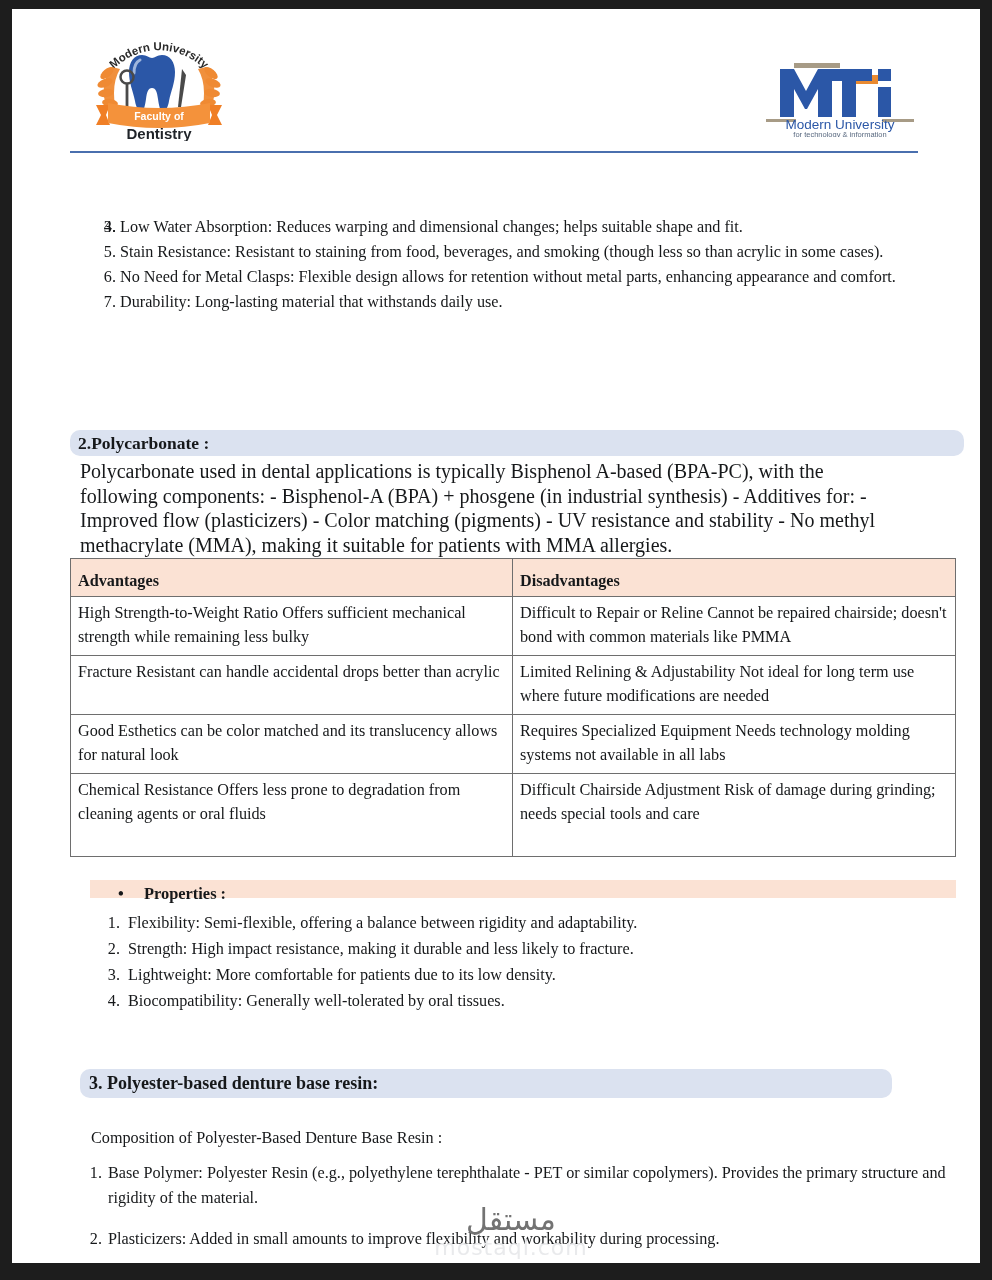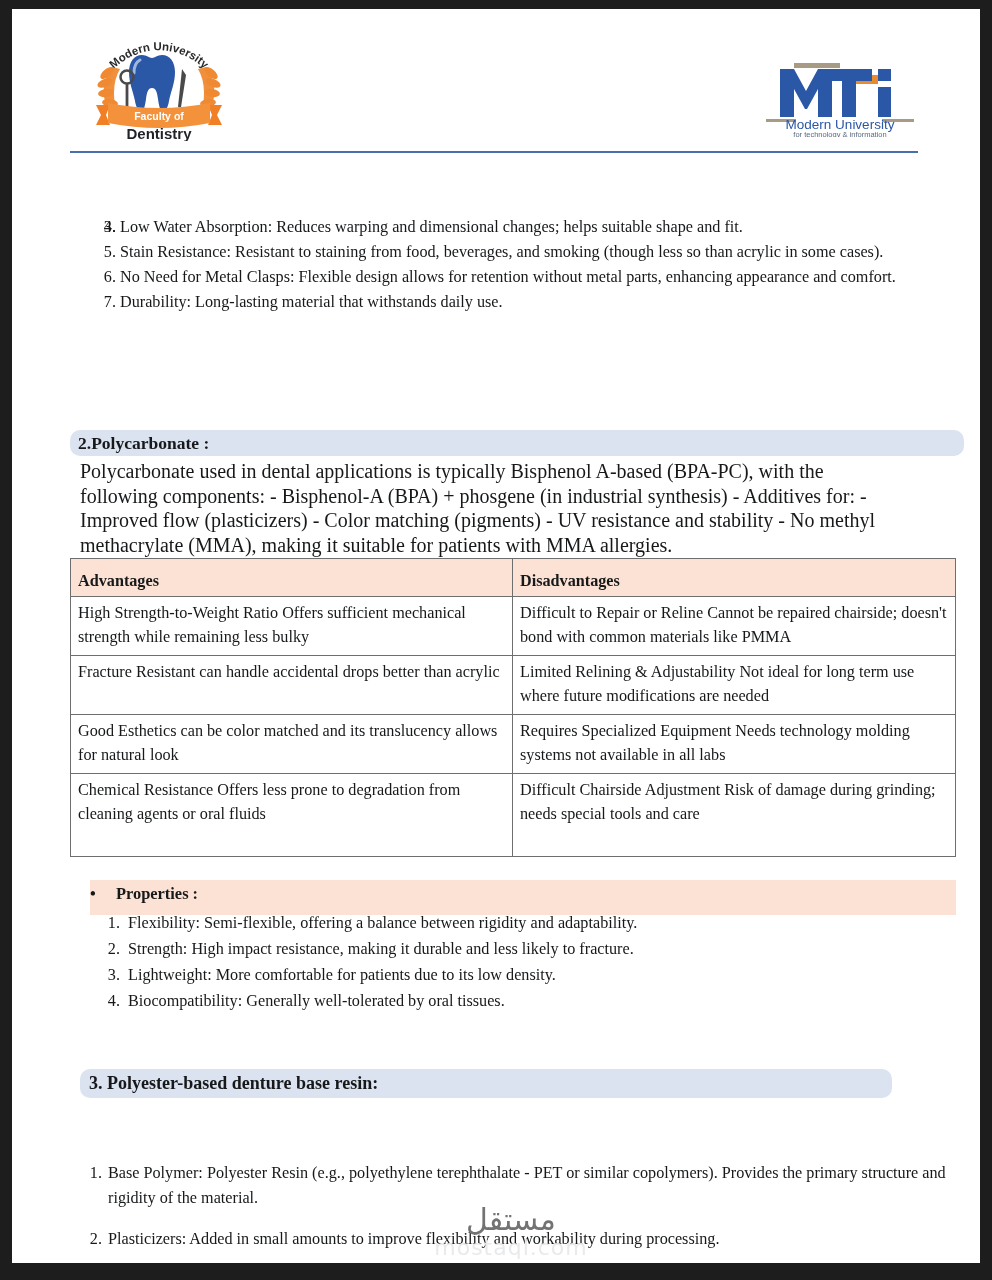--- a/index.html
+++ b/index.html
@@ -152,25 +152,25 @@
   .col-a { width: 442px; }
   .col-b { width: 443px; }
   .row-tall td { padding-bottom: 30px; }
 
   
   .props-band {
     position: absolute;
     left: 78px;
     top: 871px;
     width: 866px;
-    height: 35px;
+    height: 18px;
     line-height: 27px;
     font-size: 16.4px;
     box-sizing: border-box;
-    padding-left: 0;
+    padding-left: 28px;
   }
   .props-band .bullet {
     display: inline-block;
     width: 26px;
   }
   .props-list {
     position: absolute;
     left: 62px;
     top: 901px;
     width: 860px;
@@ -370,20 +370,21 @@
       <span class="bullet">•</span><span>Properties :</span>
     </div>
     <ul class="numlist props-list">
       <li><span class="marker">1.</span><span>Flexibility: Semi-flexible, offering a balance between rigidity and adaptability.</span></li>
       <li><span class="marker">2.</span><span>Strength: High impact resistance, making it durable and less likely to fracture.</span></li>
       <li><span class="marker">3.</span><span>Lightweight: More comfortable for patients due to its low density.</span></li>
       <li><span class="marker">4.</span><span>Biocompatibility: Generally well-tolerated by oral tissues.</span></li>
     </ul>
 
     <div class="sec3-head band-blue">3. Polyester-based denture base resin:</div>
+    <div class="sec3-intro">Composition of Polyester-Based Denture Base Resin :</div>
     <ul class="numlist sec3-list">
       <li><span class="marker">1.</span><span>Base Polymer: Polyester Resin (e.g., polyethylene terephthalate - PET or similar copolymers). Provides the primary structure and rigidity of the material.</span></li>
       <li><span class="marker">2.</span><span>Plasticizers: Added in small amounts to improve flexibility and workability during processing.</span></li>
     </ul>
 
     <div class="watermark">
       <div class="wm-ar">مستقل</div>
       <div class="wm-en">mostaql.com</div>
     </div>
 

